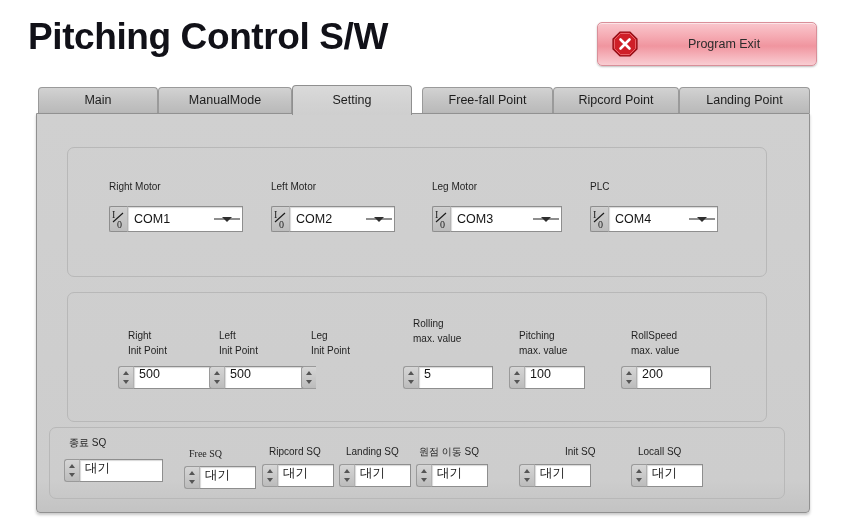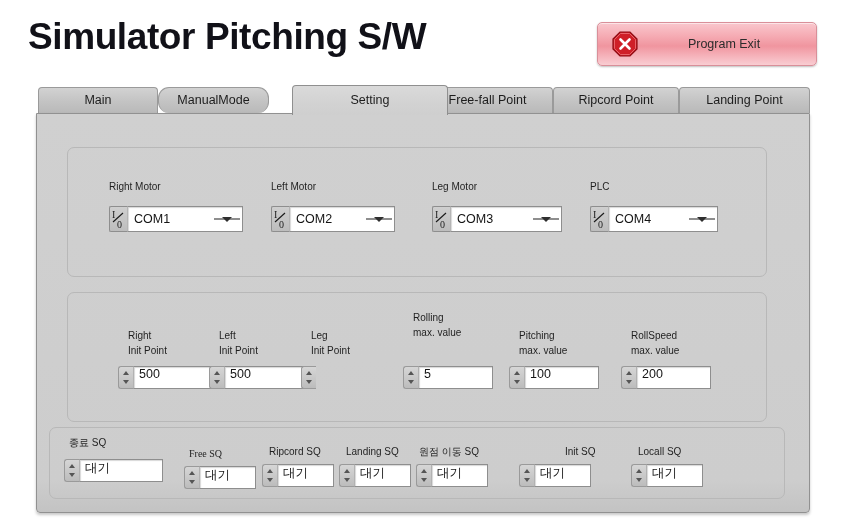--- a/index.html
+++ b/index.html
@@ -232,35 +232,35 @@
     padding-left: 5px;
     font-size: 12.5px;
     color: #141414;
     white-space: nowrap;
     overflow: hidden;
   }
 </style>
 </head>
 <body>
 
-<div id="app-title">Simulator Pitching S/W</div>
+<div id="app-title">Pitching Control S/W</div>
 
 <div id="program-exit">
   <svg class="octagon-x" viewBox="0 0 26 26">
     <polygon points="8,1 18,1 25,8 25,18 18,25 8,25 1,18 1,8" fill="#cf1f28" stroke="#8d0f16" stroke-width="1.2"></polygon>
     <polygon points="8.5,2.5 17.5,2.5 23.5,8.5 23.5,17.5 17.5,23.5 8.5,23.5 2.5,17.5 2.5,8.5" fill="none" stroke="#e8636a" stroke-width="1"></polygon>
     <path d="M8.5 8.5 L17.5 17.5 M17.5 8.5 L8.5 17.5" stroke="#ffffff" stroke-width="2.6" stroke-linecap="round"></path>
   </svg>
   <div class="exit-label">Program Exit</div>
 </div>
 
 <div id="tab-strip">
     <div class="tab" style="left: 2px; width: 120px;">Main</div>
-    <div class="tab" style="left: 122px; width: 111px; border-radius: 11px;">ManualMode</div>
-    <div class="tab active" style="left: 256px; width: 156px;">Setting</div>
+    <div class="tab" style="left: 122px; width: 134px;">ManualMode</div>
+    <div class="tab active" style="left: 256px; width: 120px;">Setting</div>
     <div class="tab" style="left: 386px; width: 131px;">Free-fall Point</div>
     <div class="tab" style="left: 643px; width: 131px;">Landing Point</div>
     <div class="tab" style="left: 517px; width: 126px;">Ripcord Point</div>
   </div>
 
 <div id="tab-panel">
 
   <div class="groupbox" id="group-ports"></div>
   <div class="groupbox" id="group-points"></div>
   <div class="groupbox" id="group-status"></div>
@@ -341,35 +341,35 @@
         <div class="numvalue">500</div>
       </div>
     </div>
     <div class="field-label" style="left: 274px; top: 214px;">
       <div>Leg</div>
       <div>Init Point</div>
     </div>
     <div class="numctl" style="left: 264px; top: 252px; width: 101px;">
       <div class="spinner"></div>
     </div>
-    <div class="field-label" style="left: 376px; top: 196px;">
+    <div class="field-label" style="left: 376px; top: 202px;">
       <div>Rolling</div>
       <div>max. value</div>
     </div>
     <div class="numctl" style="left: 366px; top: 252px; width: 90px;">
       <div class="spinner"></div>
       <div class="numbody">
         <div class="numvalue">5</div>
       </div>
     </div>
     <div class="field-label" style="left: 482px; top: 214px;">
       <div>Pitching</div>
       <div>max. value</div>
     </div>
-    <div class="numctl" style="left: 472px; top: 252px; width: 90px;">
+    <div class="numctl" style="left: 472px; top: 252px; width: 76px;">
       <div class="spinner"></div>
       <div class="numbody">
         <div class="numvalue">100</div>
       </div>
     </div>
     <div class="field-label" style="left: 594px; top: 214px;">
       <div>RollSpeed</div>
       <div>max. value</div>
     </div>
     <div class="numctl" style="left: 584px; top: 252px; width: 90px;">

